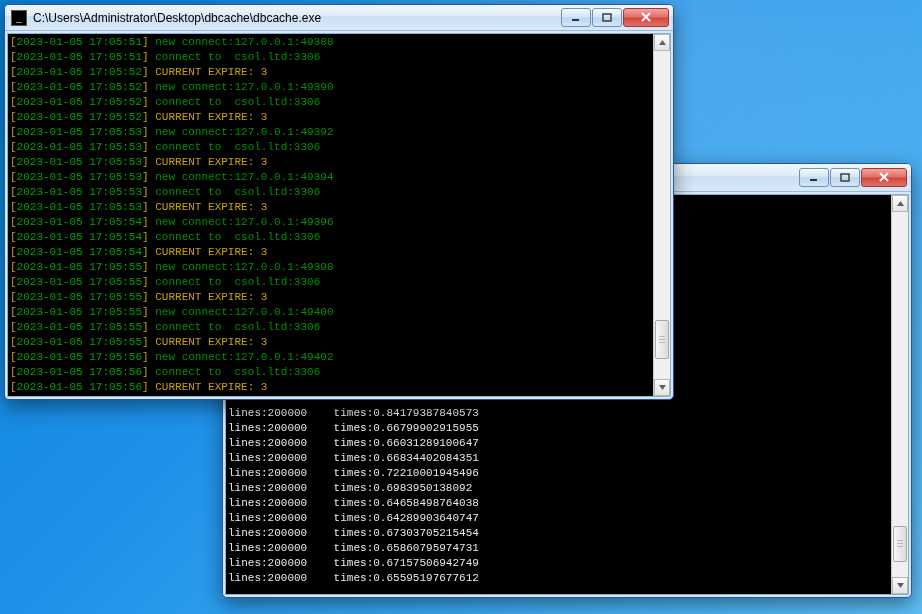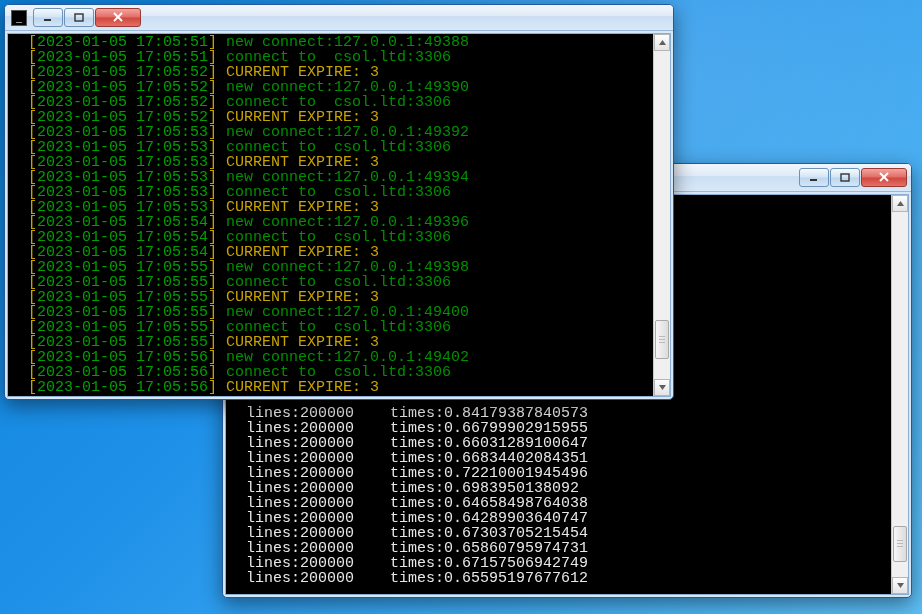--- a/index.html
+++ b/index.html
@@ -83,23 +83,23 @@
     margin: 2px;
     border: 1px solid #8caed0;
     position: relative;
     display: flex;
   }
   .console {
     flex: 1;
     background: #000;
     color: #c0c0c0;
     font-family: Consolas, "Courier New", monospace;
-    font-size: 15px;
+    font-size: 11px;
     line-height: 15px;
-    padding: 1px 20px;
+    padding: 1px 2px;
     white-space: pre;
     overflow: hidden;
   }
   
   .ts-bracket { color: #c7a300; }
   .ts-text    { color: #00a000; }
   .msg-green  { color: #009000; }
   .msg-yellow { color: #c7a300; }
   
   .backline { color: #e8e8e8; }
@@ -209,20 +209,21 @@
             <polygon points="4.5,7 8,2 1,2" fill="#606060"></polygon>
           </svg>
       </div>
     </div>
   </div>
 </div>
 
 <div id="win-front" class="window">
   <div class="titlebar">
     <div class="ticon">_</div>
+    <div class="title">C:\Users\Administrator\Desktop\dbcache\dbcache.exe</div>
     <div class="winbtns">
       <div class="winbtn">
         <svg width="10" height="10">
             <line x1="1" y1="7" x2="8" y2="7" stroke="#333" stroke-width="2"></line>
           </svg>
       </div>
       <div class="winbtn">
         <svg width="10" height="10">
             <rect x="1" y="1" width="8" height="7" fill="none" stroke="#333" stroke-width="1.4"></rect>
           </svg>

